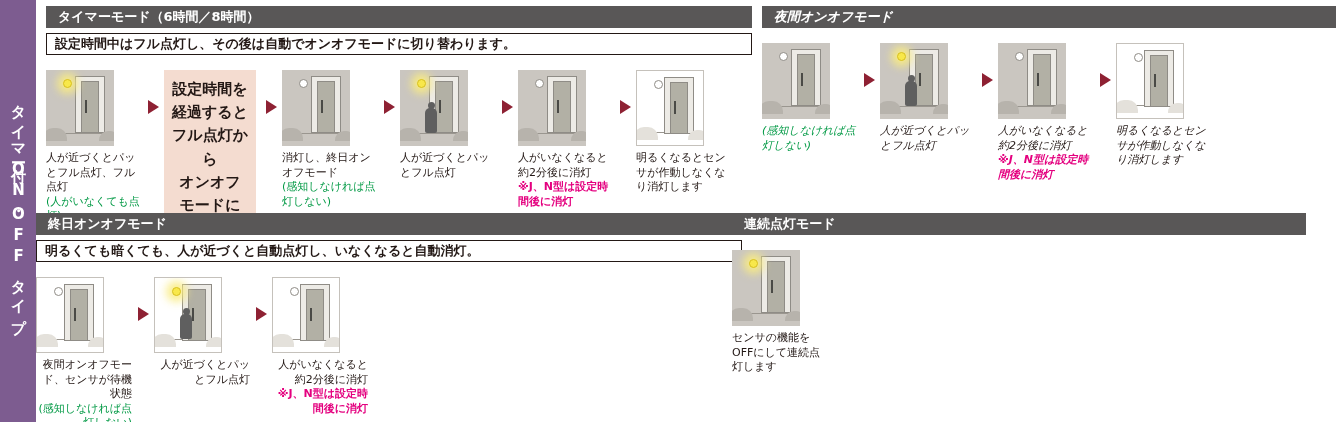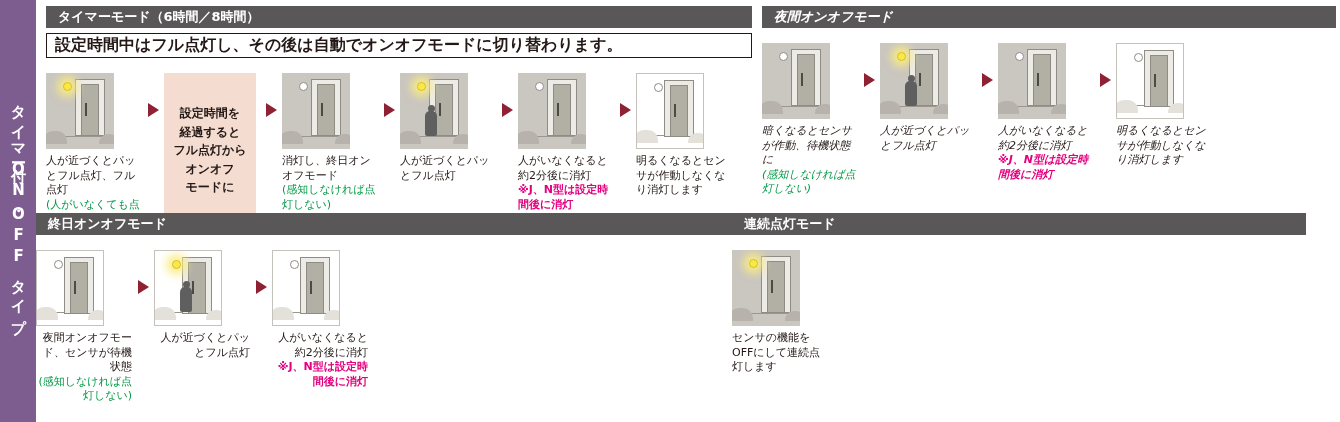--- a/index.html
+++ b/index.html
@@ -23,40 +23,40 @@
   .sec-night { left:762px; top:6px; width:574px;font-style:italic; }
   .sec-allday { left:36px; top:213px; width:706px;text-align:right; }
   .sec-cont { left:732px; top:213px; width:574px; }
 
   .head { display:flex; align-items:stretch; gap:5px;flex-direction:column; }
   .mode-title {
     background:#595757; color:#ffffff; font-weight:bold; font-size:13px;
     padding:2px 12px; display:flex; align-items:center; white-space:nowrap;
   }
   .mode-desc {
-    border:1px solid #231815; font-weight:bold; font-size:16px;
+    border:1px solid #231815; font-weight:bold; font-size:13px;
     padding:1px 8px; display:flex; align-items:center; white-space:nowrap;
   }
 
   .steps { display:flex; align-items:flex-start; margin-top:15px; }
   .step { width:96px; margin-right:3px; flex:0 0 auto; }
 
   
   .arrow {
     width:0; height:0; flex:0 0 auto;
     border-top:7px solid transparent; border-bottom:7px solid transparent;
     border-left:11px solid #8e2133;
     margin:30px 5px 0 3px;
   }
 
   
   .timebox {
     width:92px; height:155px; background:#f4dcd0;
     display:flex; align-items:center; justify-content:center; text-align:center;
-    font-weight:bold; font-size:12px; line-height:1.55; white-space:pre-line;
+    font-weight:bold; font-size:15px; line-height:1.55; white-space:pre-line;
     padding:4px;
   }
 
   
   .scene { position:relative; width:68px; height:76px; overflow:hidden; flex:0 0 auto; }
   .scene.dark { background:#cac6c0; }
   .scene.day  { background:#ffffff; border:1px solid #c5c1bb; }
   .ground { position:absolute; left:0; right:0; bottom:12px; height:1px; background:#9a968f; }
   .frame {
     position:absolute; right:9px; top:6px; width:30px; height:57px;
@@ -218,21 +218,20 @@
             <div class="frame">
               <div class="door">
                 <div class="handle"></div>
               </div>
             </div>
             <div class="lamp unlit"></div>
             <div class="bush1"></div>
             <div class="bush2"></div>
           </div>
           <div class="caption">
-            <div class="cap-main">暗くなるとセンサが作動、待機状態に</div>
             <div class="cap-green">(感知しなければ点灯しない)</div>
           </div>
         </div>
         <div class="arrow"></div>
         <div class="step">
           <div class="scene dark">
             <div class="ground"></div>
             <div class="frame">
               <div class="door">
                 <div class="handle"></div>
@@ -281,20 +280,21 @@
           <div class="caption">
             <div class="cap-main">明るくなるとセンサが作動しなくなり消灯します</div>
           </div>
         </div>
       </div>
   </section>
 
   <section class="mode-section sec-allday">
     <div class="head">
       <div class="mode-title">終日オンオフモード</div>
+      <div class="mode-desc">明るくても暗くても、人が近づくと自動点灯し、いなくなると自動消灯。</div>
     </div>
     <div class="steps">
         <div class="step">
           <div class="scene day">
             <div class="ground"></div>
             <div class="frame">
               <div class="door">
                 <div class="handle"></div>
               </div>
             </div>

